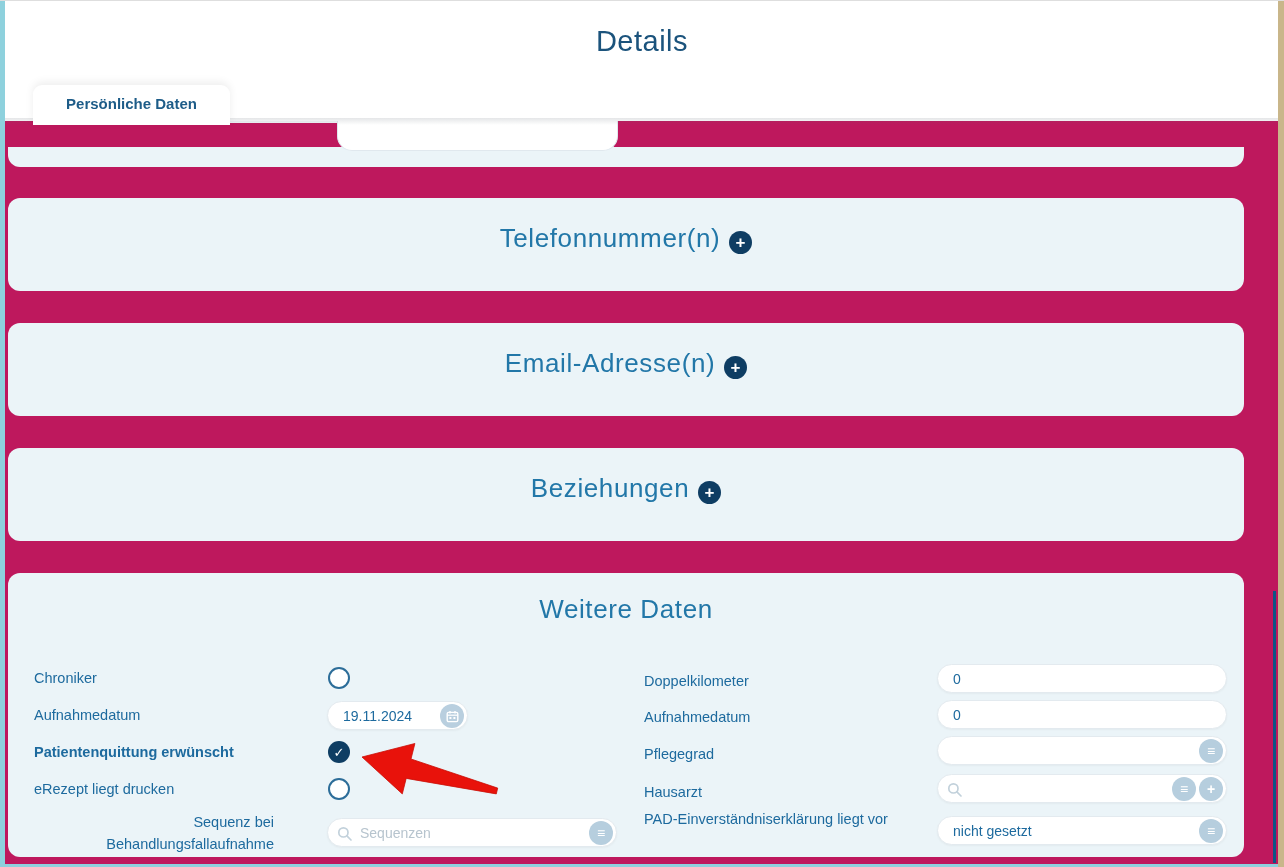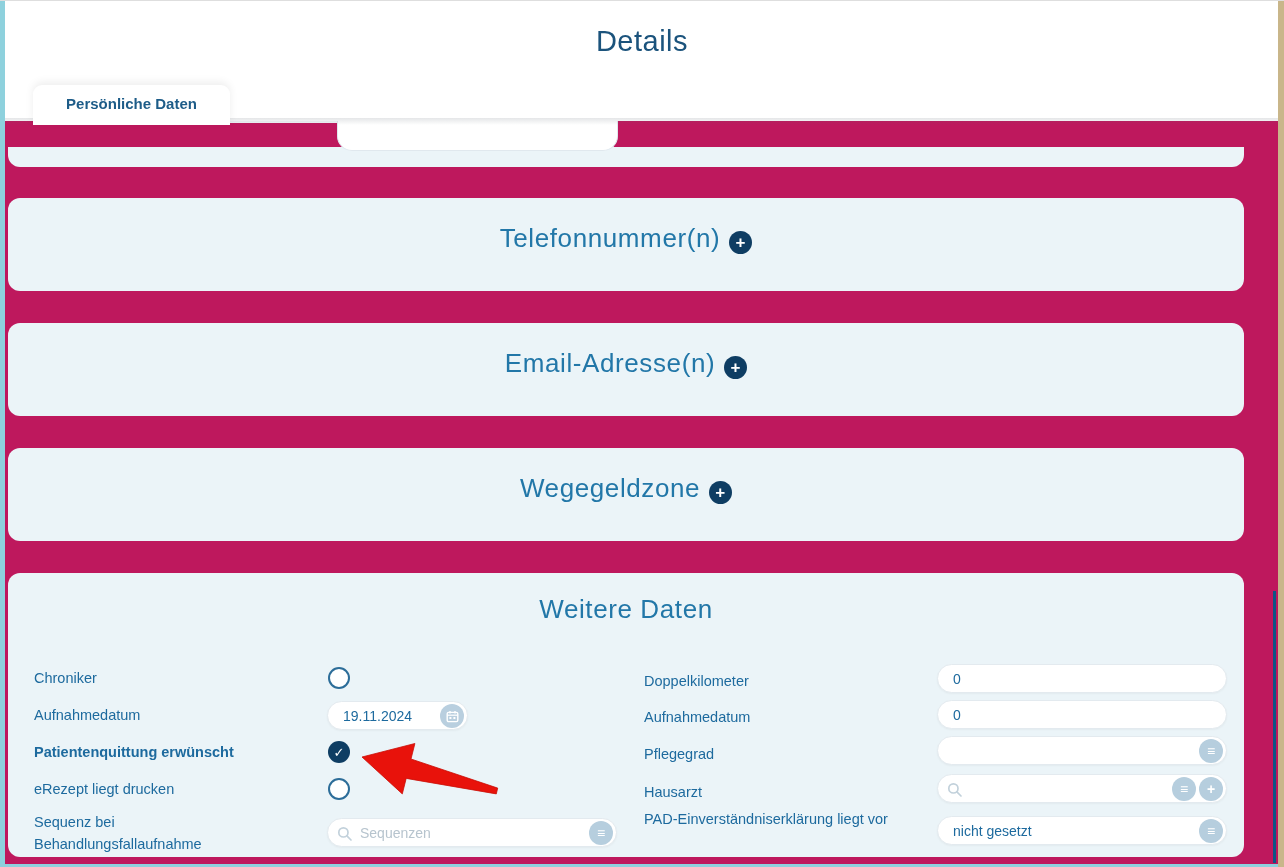--- a/index.html
+++ b/index.html
@@ -98,21 +98,21 @@
   <div class="section section-email">
     <div class="sec-header">
       <span>Email-Adresse(n)</span><span class="plus-circle">
           <span>+</span>
         </span>
     </div>
   </div>
 
   <div class="section section-rel">
     <div class="sec-header">
-      <span>Wegegeldzone</span><span class="plus-circle">
+      <span>Beziehungen</span><span class="plus-circle">
           <span>+</span>
         </span>
     </div>
   </div>
 
   <div class="section section-more">
     <div class="sec-header">Weitere Daten</div>
 
     <div class="flabel" style="left:26px; top:94px;">Chroniker</div>
     <div class="radio" style="left:320px; top:94px;"></div>
@@ -133,21 +133,21 @@
     </div>
 
     <div class="flabel" style="left:26px; top:168px;font-weight:bold;">Patientenquittung erwünscht</div>
     <div class="radio checked" style="left:320px; top:168px;">
       <span>✓</span>
     </div>
 
     <div class="flabel" style="left:26px; top:205px;">eRezept liegt drucken</div>
     <div class="radio" style="left:320px; top:205px;"></div>
 
-    <div class="flabel" style="left:26px; top:238px; max-width:240px;">Sequenz bei Behandlungsfallaufnahme</div>
+    <div class="flabel" style="left:26px; top:238px; max-width:240px;text-align:right;">Sequenz bei Behandlungsfallaufnahme</div>
     <div class="pill with-search" style="left:319px; top:245px; width:290px;">
       <svg class="search-glyph" viewBox="0 0 16 16">
         <circle cx="6.4" cy="6.4" r="4.6" fill="none" stroke="#c2d1db" stroke-width="1.7"></circle>
         <line x1="9.9" y1="9.9" x2="14" y2="14" stroke="#c2d1db" stroke-width="1.7" stroke-linecap="round"></line>
       </svg>
       <input type="text" placeholder="Sequenzen" style="">
       <div class="circle-btn right-1">
           <span>≡</span>
         </div>
     </div>

